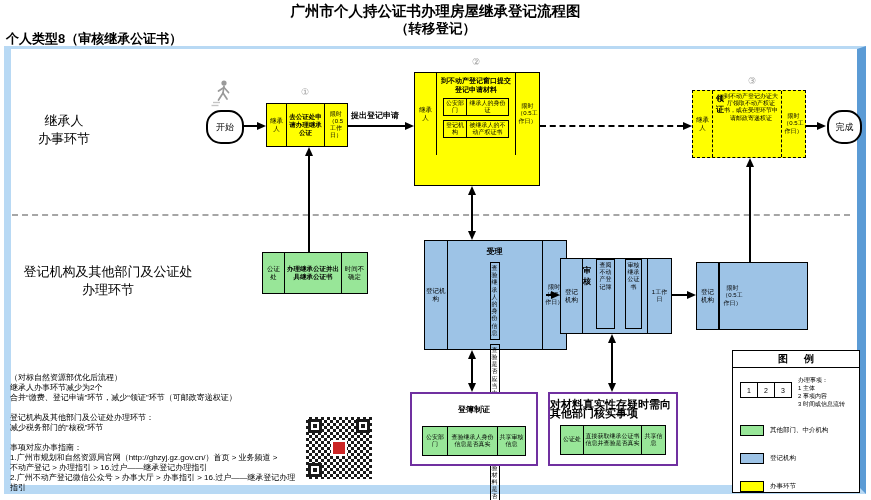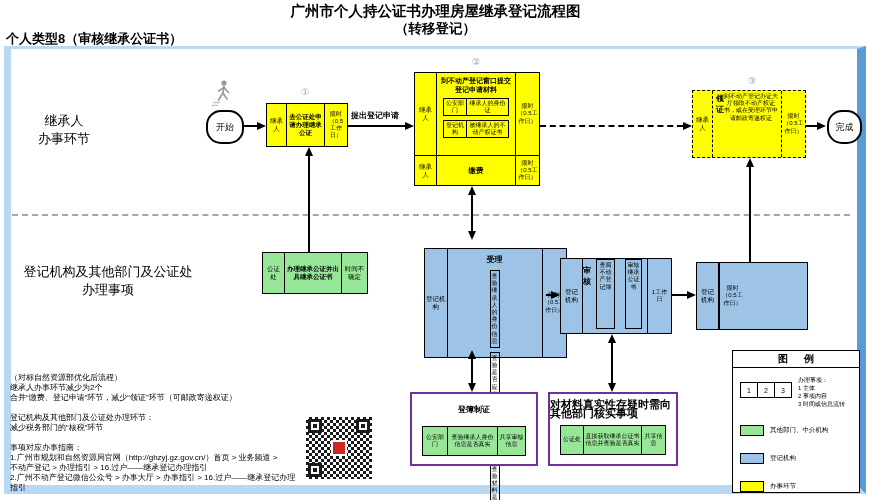--- a/index.html
+++ b/index.html
@@ -87,21 +87,21 @@
 <div class="abs" style="left:0;top:3px;width:871px;text-align:center;font-size:14.5px;font-weight:bold;line-height:17px;">广州市个人持公证书办理房屋继承登记流程图</div>
 <div class="abs" style="left:0;top:20px;width:871px;text-align:center;font-size:13.5px;font-weight:bold;">（转移登记）</div>
 <div class="abs" style="left:6px;top:30px;font-size:13px;font-weight:bold;">个人类型8（审核继承公证书）</div>
 
 <div class="abs frame"></div>
 <div class="abs divider"></div>
 
 <div class="abs pre" style="left:14px;top:112px;width:100px;text-align:center;font-size:13px;line-height:18px;">继承人
 办事环节</div>
 <div class="abs pre" style="left:8px;top:263px;width:200px;text-align:center;font-size:13px;line-height:18px;">登记机构及其他部门及公证处
-办理事项</div>
+办理环节</div>
 
 <div class="abs" style="left:211px;top:79px;">
   <svg width="24" height="28" viewBox="0 0 24 28">
     <circle cx="13" cy="4" r="2.6" fill="#9a9a9a"></circle>
     <g stroke="#9a9a9a" stroke-width="1.7" fill="none" stroke-linecap="round">
       <path d="M13 7 L12 14"></path>
         <path d="M13 8.5 L7.5 12"></path>
         <path d="M13 8.5 L17.5 13.5"></path>
       <path d="M12 14 L7.5 21"></path>
         <path d="M12 14 L16 20"></path>
@@ -141,25 +141,20 @@
           <div class="cell f6" style="flex:1;border:1px solid #000;border-left:0;">继承人的身份证</div>
         </div>
         <div style="display:flex;">
           <div class="cell f6" style="width:24px;border:1px solid #000;">登记机构</div>
           <div class="cell f6" style="flex:1;border:1px solid #000;border-left:0;">被继承人的不动产权证书</div>
         </div>
       </div>
     </div>
     <div class="cell bld f6" style="width:24px;">限时（0.5工作日）</div>
   </div>
-  <div style="display:flex;height:30px;border-top:1px solid #000;">
-    <div class="cell brd f65" style="width:22px;">继承人</div>
-    <div class="cell f75b" style="flex:1;">缴费</div>
-    <div class="cell bld f6" style="width:24px;">限时（0.5工作日）</div>
-  </div>
 </div>
 
 <div class="hld" style="left:540px;top:125px;width:143px;"></div>
 <div class="tri tri-r" style="left:683px;top:122px;"></div>
 
 <div class="num" style="left:748px;top:76px;">③</div>
 <div class="abs yellow" style="left:692px;top:90px;width:114px;height:68px;border:1.5px dashed #000;display:flex;">
   <div class="cell f65" style="width:20px;border-right:1.5px dashed #000;">继承人</div>
   <div style="flex:1;display:flex;flex-direction:row;justify-content:center;padding:2px 3px;">
     <div class="f8b" style="text-align:center;margin-bottom:3px;">领证</div>
@@ -179,21 +174,21 @@
 <div class="fbox green" style="left:262px;top:252px;width:106px;height:42px;">
   <div class="cell brd f65" style="width:22px;">公证处</div>
   <div class="cell f65" style="flex:1;font-weight:bold;">办理继承公证并出具继承公证书</div>
   <div class="cell bld f65" style="width:26px;">时间不确定</div>
 </div>
 
 <div class="vl" style="left:471px;top:191px;height:44px;"></div>
 <div class="tri tri-u" style="left:468px;top:186px;"></div>
 <div class="tri tri-d" style="left:468px;top:231px;"></div>
 
-<div class="fbox blue" style="left:424px;top:248px;width:143px;height:110px;gap:37px;">
+<div class="fbox blue" style="left:424px;top:240px;width:143px;height:110px;gap:37px;">
   <div class="cell brd f65" style="width:24px;">登记机构</div>
   <div style="flex:1;display:flex;flex-direction:column;">
     <div class="f8b" style="text-align:center;margin:5px 0 5px 0;">受理</div>
     <div class="check">查验继承人的身份信息</div>
     <div class="check">查验是否应当由本登记机构办理</div>
     <div class="check">查验材料是否齐全</div>
     <div class="check">询问</div>
   </div>
   <div class="cell bld f6" style="width:26px;">限时（0.5工作日）</div>
 </div>

